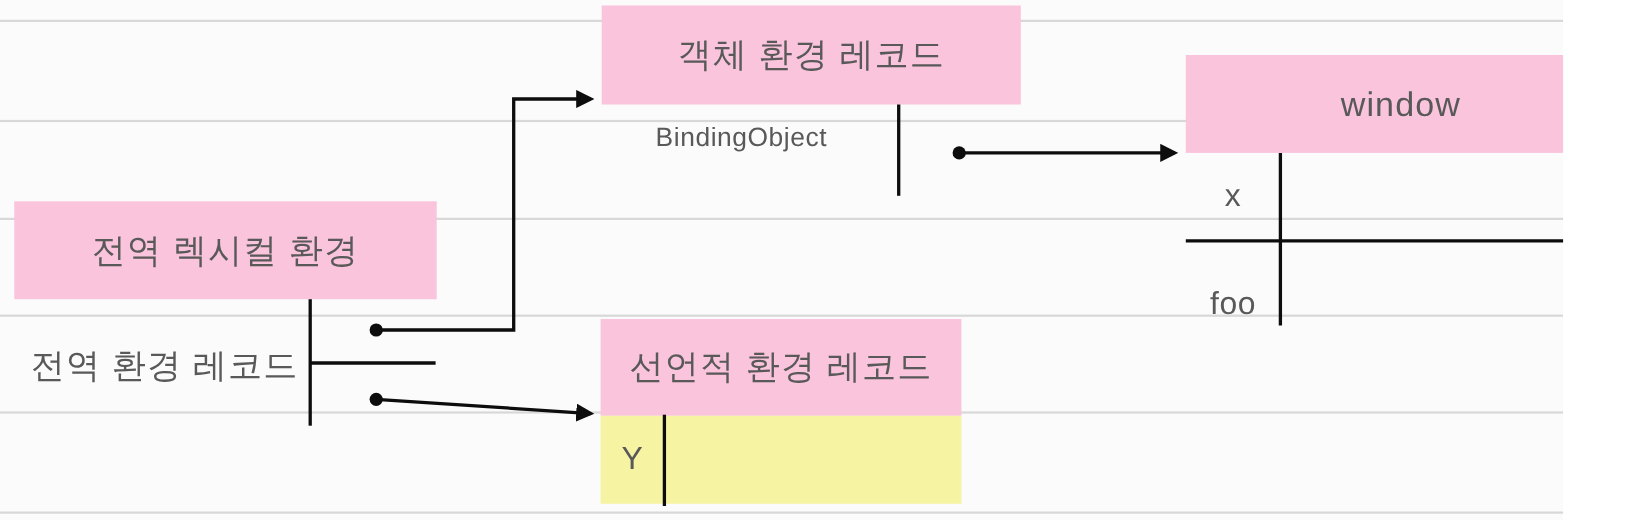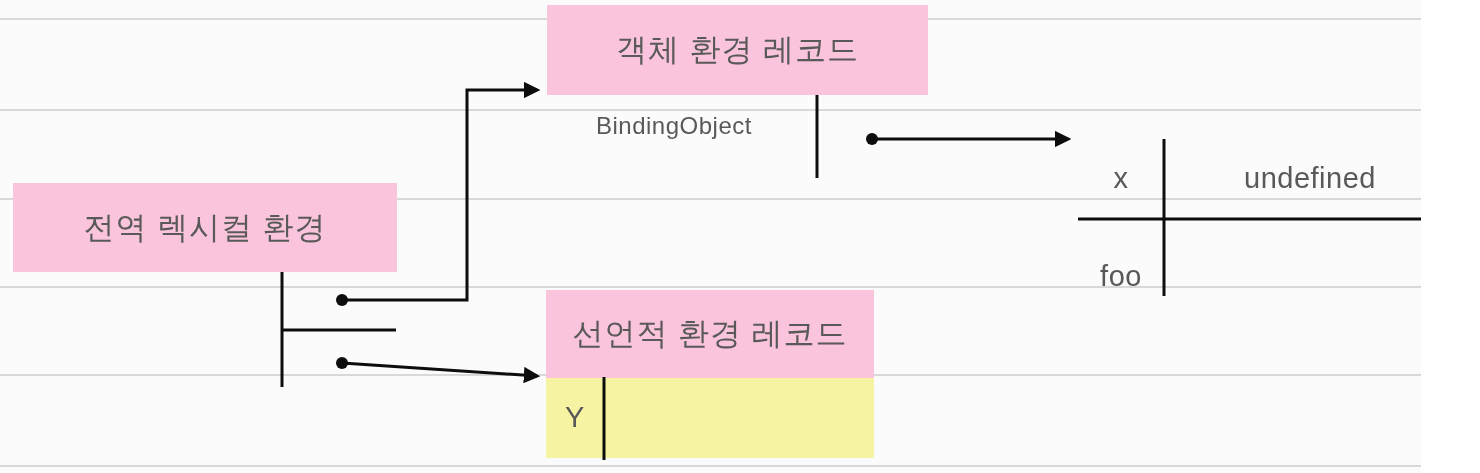--- a/index.html
+++ b/index.html
@@ -82,36 +82,39 @@
   <div class="gridline" style="top:109px"></div>
   <div class="gridline" style="top:198px"></div>
   <div class="gridline" style="top:286px"></div>
   <div class="gridline" style="top:374px"></div>
   <div class="gridline" style="top:465px"></div>
 
   <div class="box pink" style="left:547px; top:5px; width:381px; height:90px;">
     <span class="box-title">객체 환경 레코드</span>
   </div>
 
+  <div class="box pink" style="left:1078px; top:50px; width:391px; height:89px;">
+    <span class="box-title">window</span>
+  </div>
 
   <div class="box pink" style="left:13px; top:183px; width:384px; height:89px;">
     <span class="box-title">전역 렉시컬 환경</span>
   </div>
 
   <div class="box pink" style="left:546px; top:290px; width:328px; height:88px;">
     <span class="box-title">선언적 환경 레코드</span>
   </div>
 
   <div class="box yellow" style="left:546px; top:378px; width:328px; height:80px;"></div>
 
   <div class="floating-label" style="left:596px; top:112px;">BindingObject</div>
 
+  <div class="floating-label" style="left:28px; top:312px; font-size:31px; letter-spacing:1px;">전역 환경 레코드</div>
 
   <div class="cell" style="left:1078px; top:162px; width:86px;">x</div>
-  <div class="cell" style="left:1170px; top:162px; width:280px;">undefined</div>
   <div class="cell" style="left:1078px; top:260px; width:86px;">foo</div>
 
   <div class="cell" style="left:546px; top:401px; width:58px;">Y</div>
 
   <svg class="connectors" width="1480" height="473" viewBox="0 0 1480 473">
     <defs>
       <marker id="arrow" viewBox="0 0 10 10" refX="8" refY="5" markerWidth="5.5" markerHeight="5.5" orient="auto-start-reverse">
         <path d="M 0 0 L 10 5 L 0 10 z"></path>
       </marker>
     </defs>

